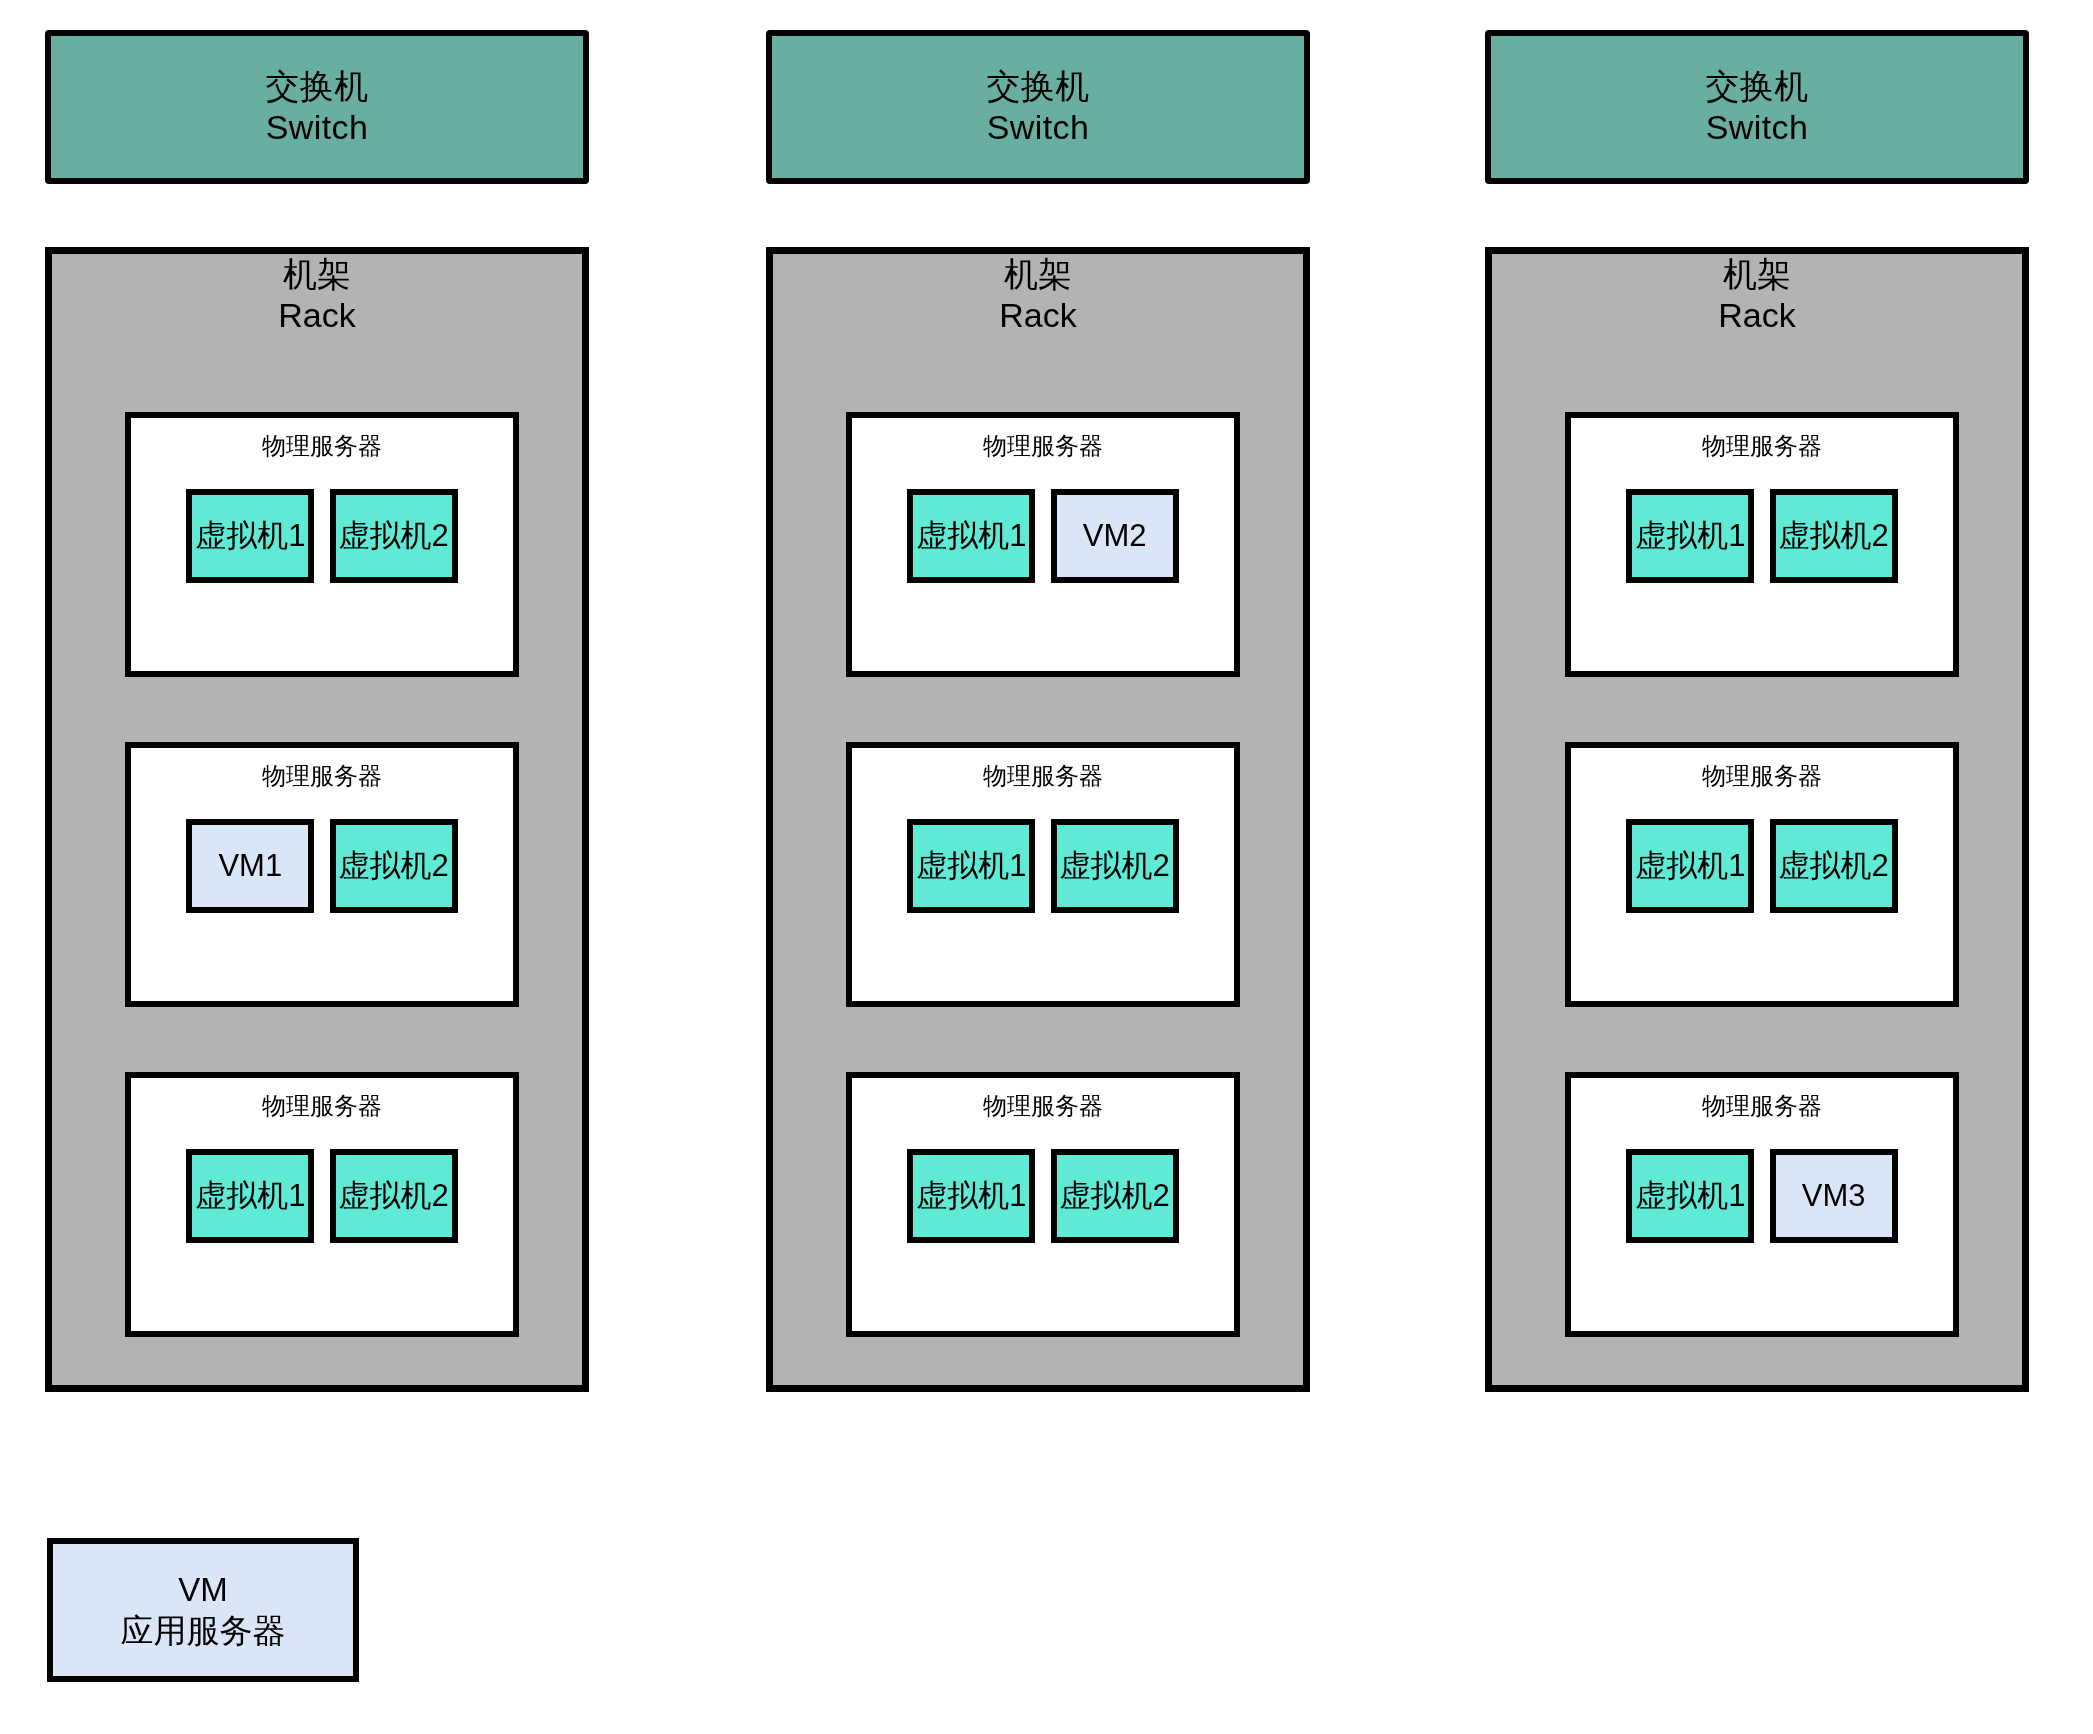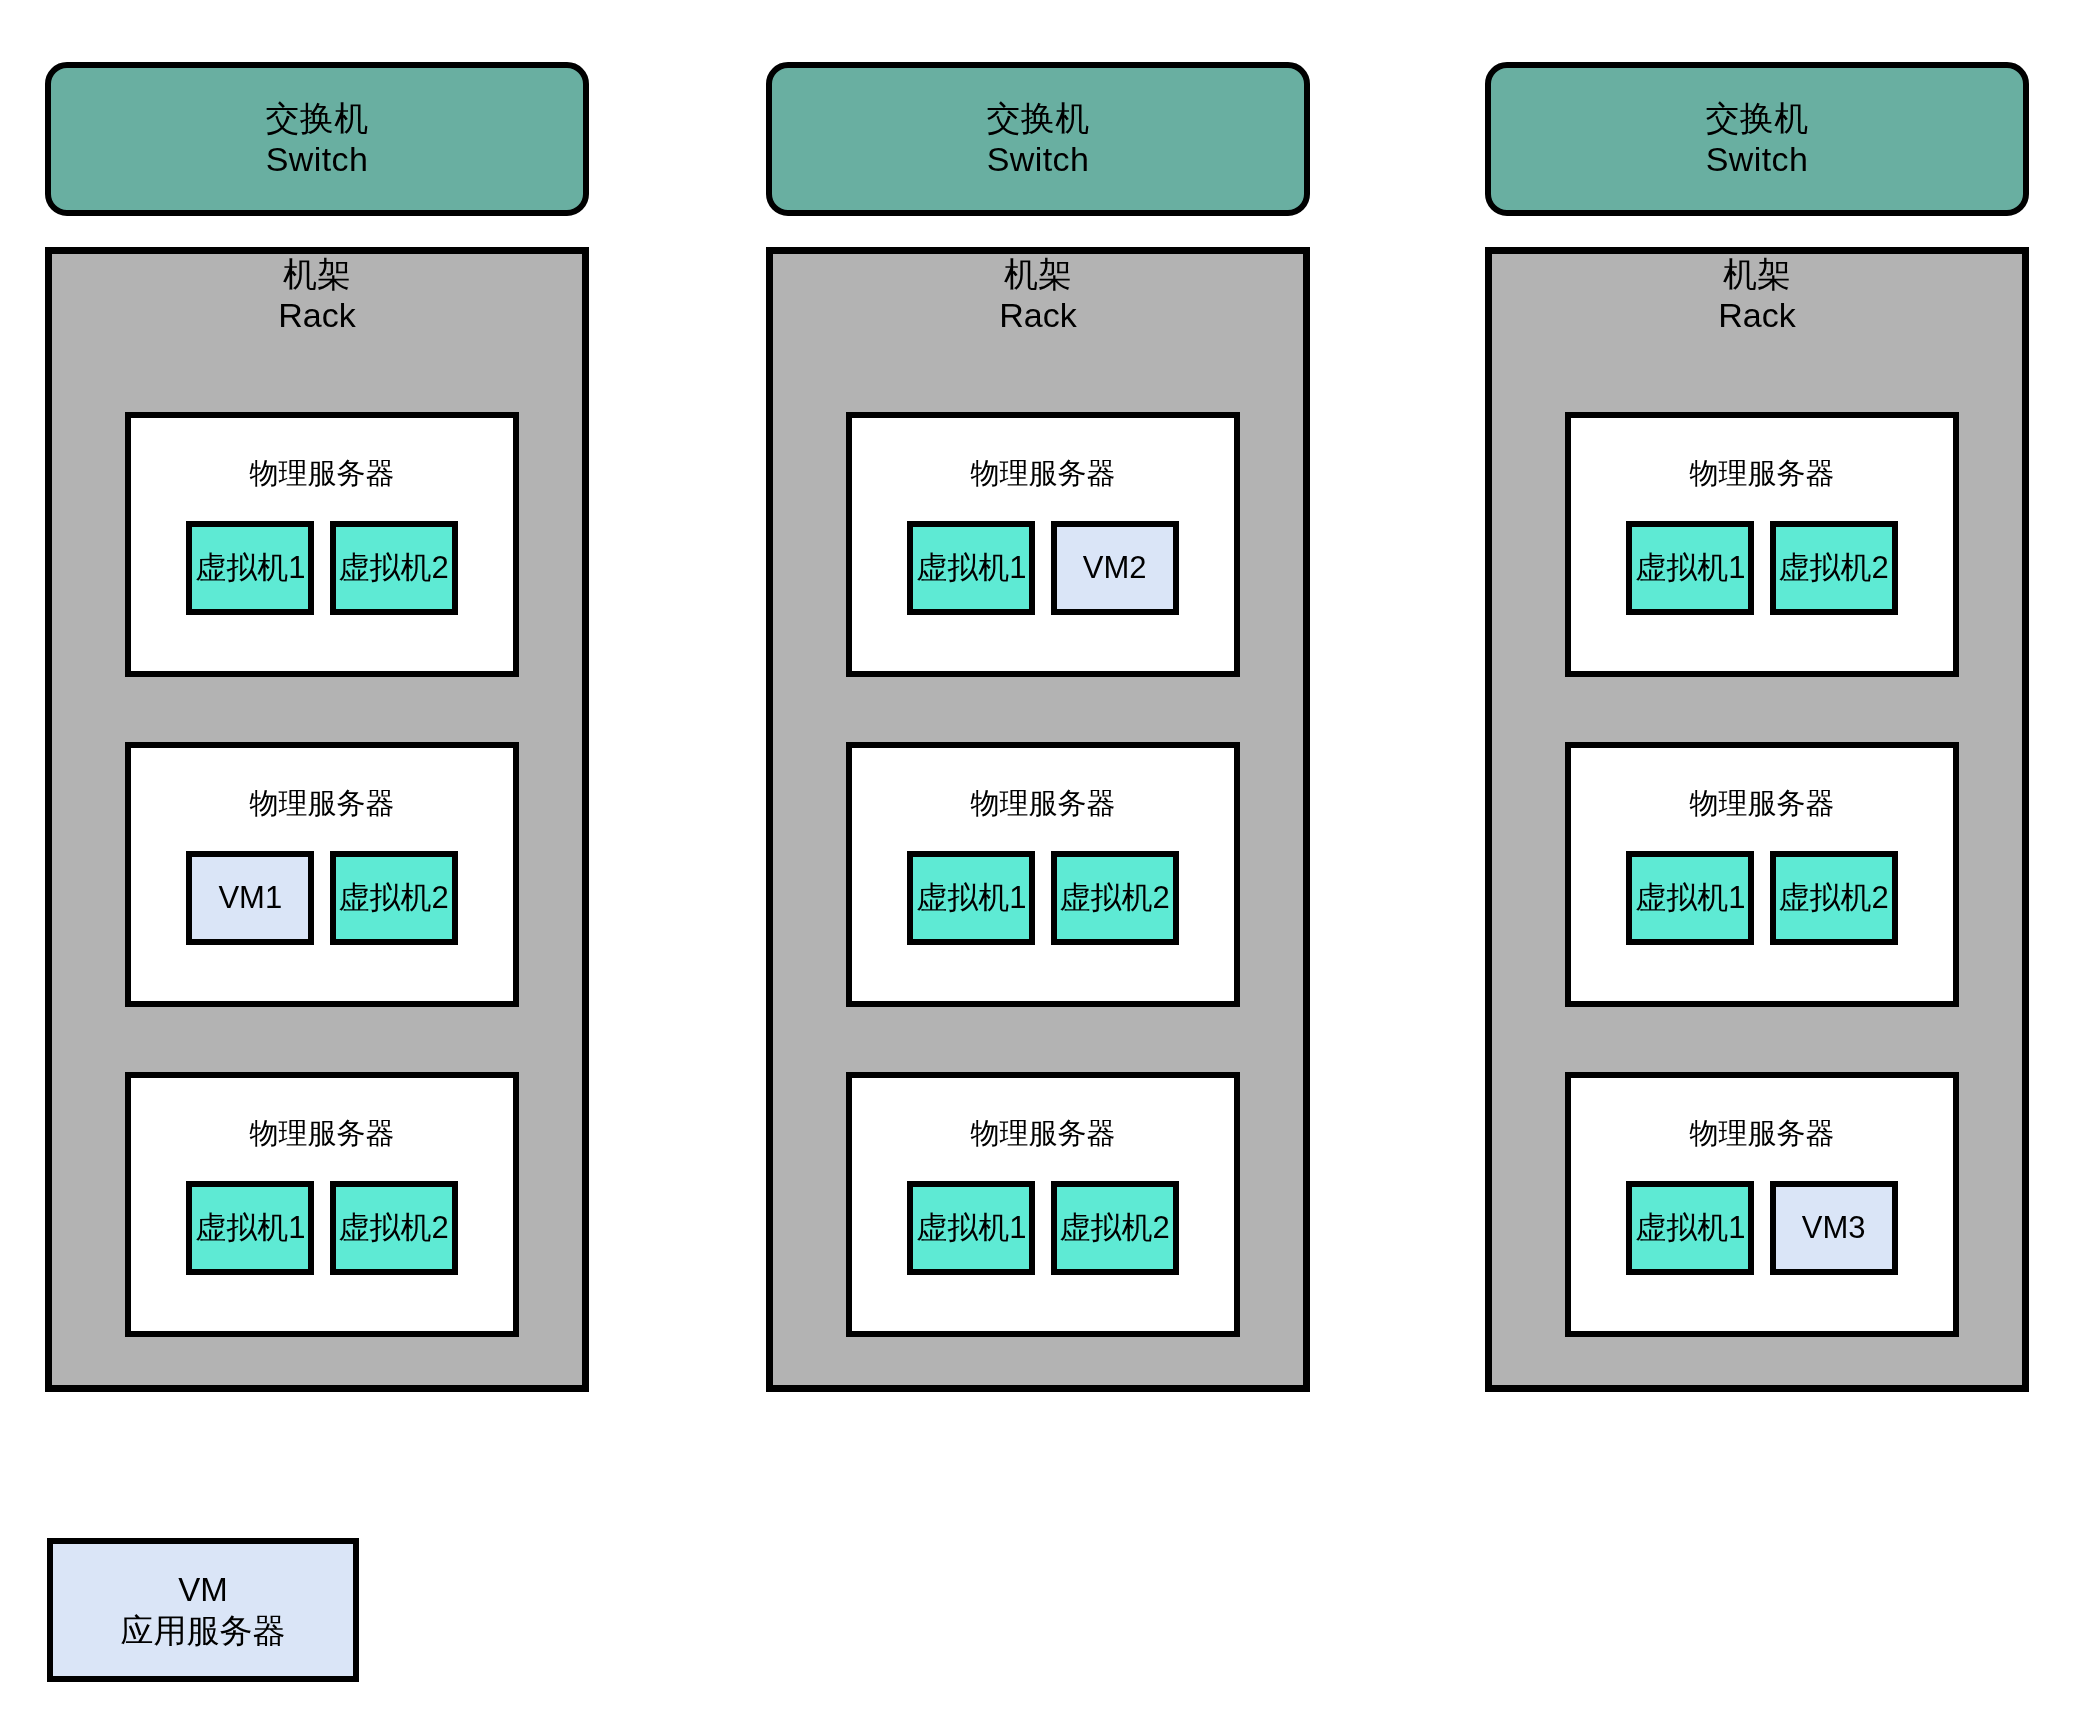--- a/index.html
+++ b/index.html
@@ -28,27 +28,27 @@
     top: 0;
     width: 555px;
   }
   .col-0 { left: 45px; }
   .col-1 { left: 766px; }
   .col-2 { left: 1485px; }
 
   
   .switch-box {
     position: absolute;
-    top: 62px;
+    top: 30px;
     left: 0;
     width: 544px;
     height: 154px;
     background: #69AFA1;
     border: 6px solid #000000;
-    border-radius: 22px;
+    border-radius: 4px;
     box-sizing: border-box;
     display: flex;
     flex-direction: column;
     align-items: center;
     justify-content: center;
     line-height: 1.22;
   }
   .switch-line {
     font-size: 34px;
     letter-spacing: 0.4px;
@@ -88,22 +88,22 @@
     background: #ffffff;
     border: 6px solid #000000;
     box-sizing: border-box;
     margin-bottom: 65px;
     display: flex;
     flex-direction: column;
     align-items: center;
   }
   .server-box:last-child { margin-bottom: 0; }
   .server-title {
-    font-size: 29px;
-    margin-top: 36px;
+    font-size: 24px;
+    margin-top: 12px;
     white-space: nowrap;
   }
   .vm-row {
     display: flex;
     gap: 15.4px;
     margin-top: 27px;
   }
   .vm-box {
     width: 128px;
     height: 94px;

